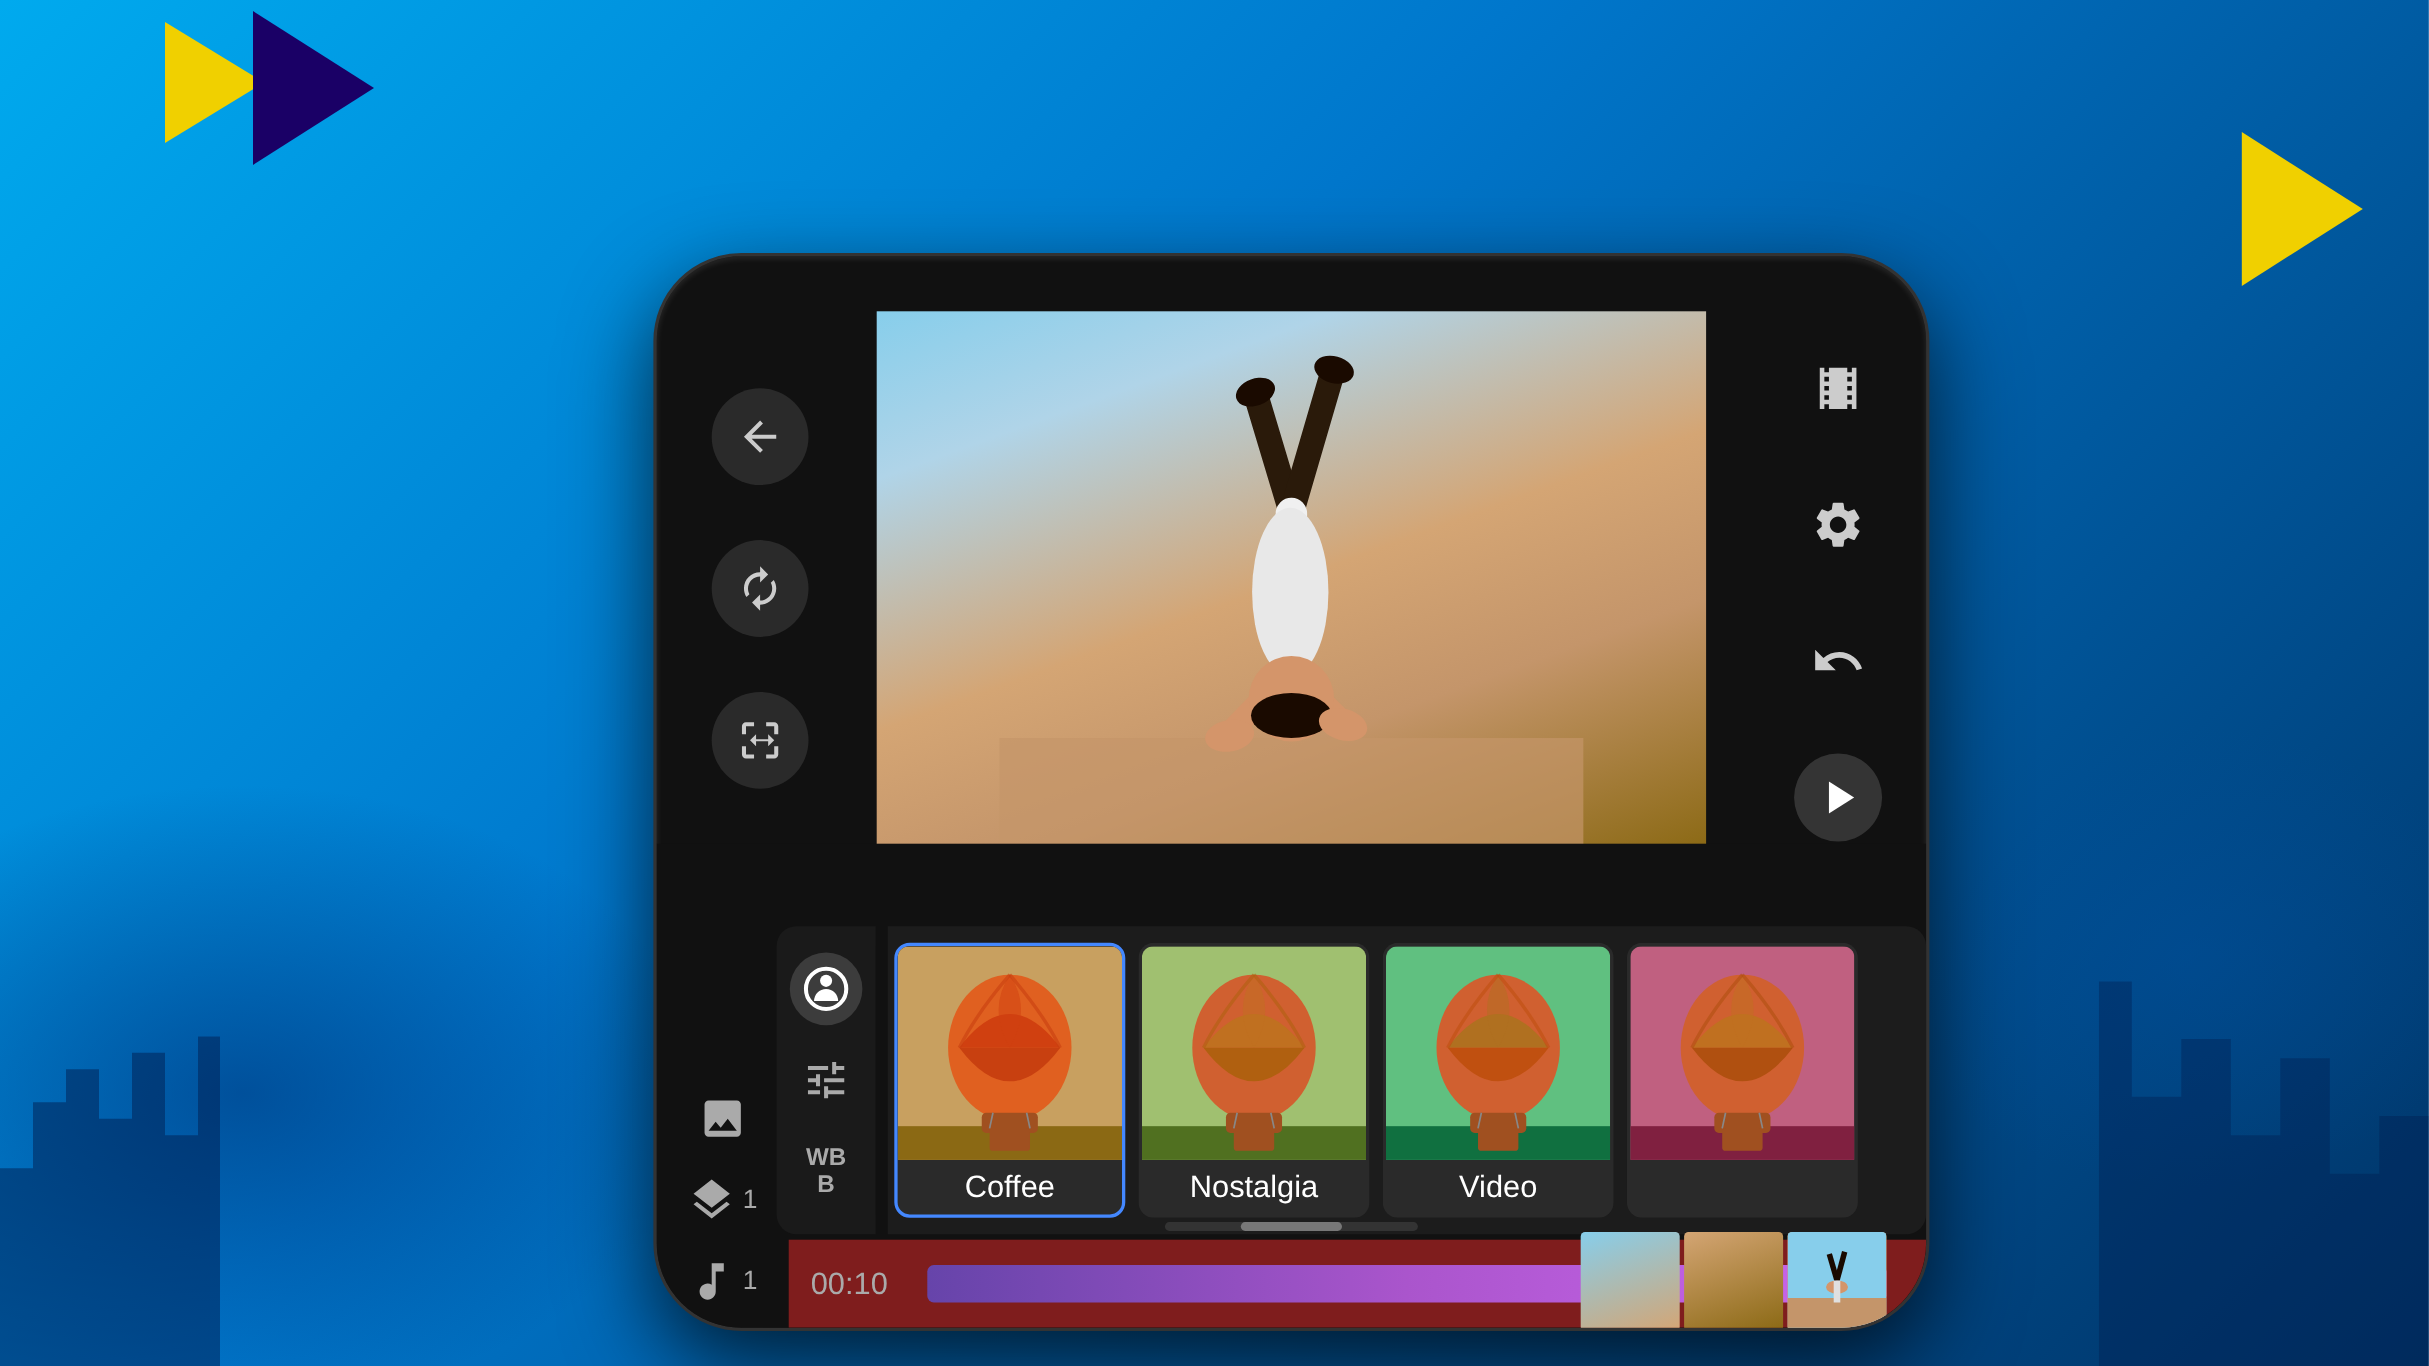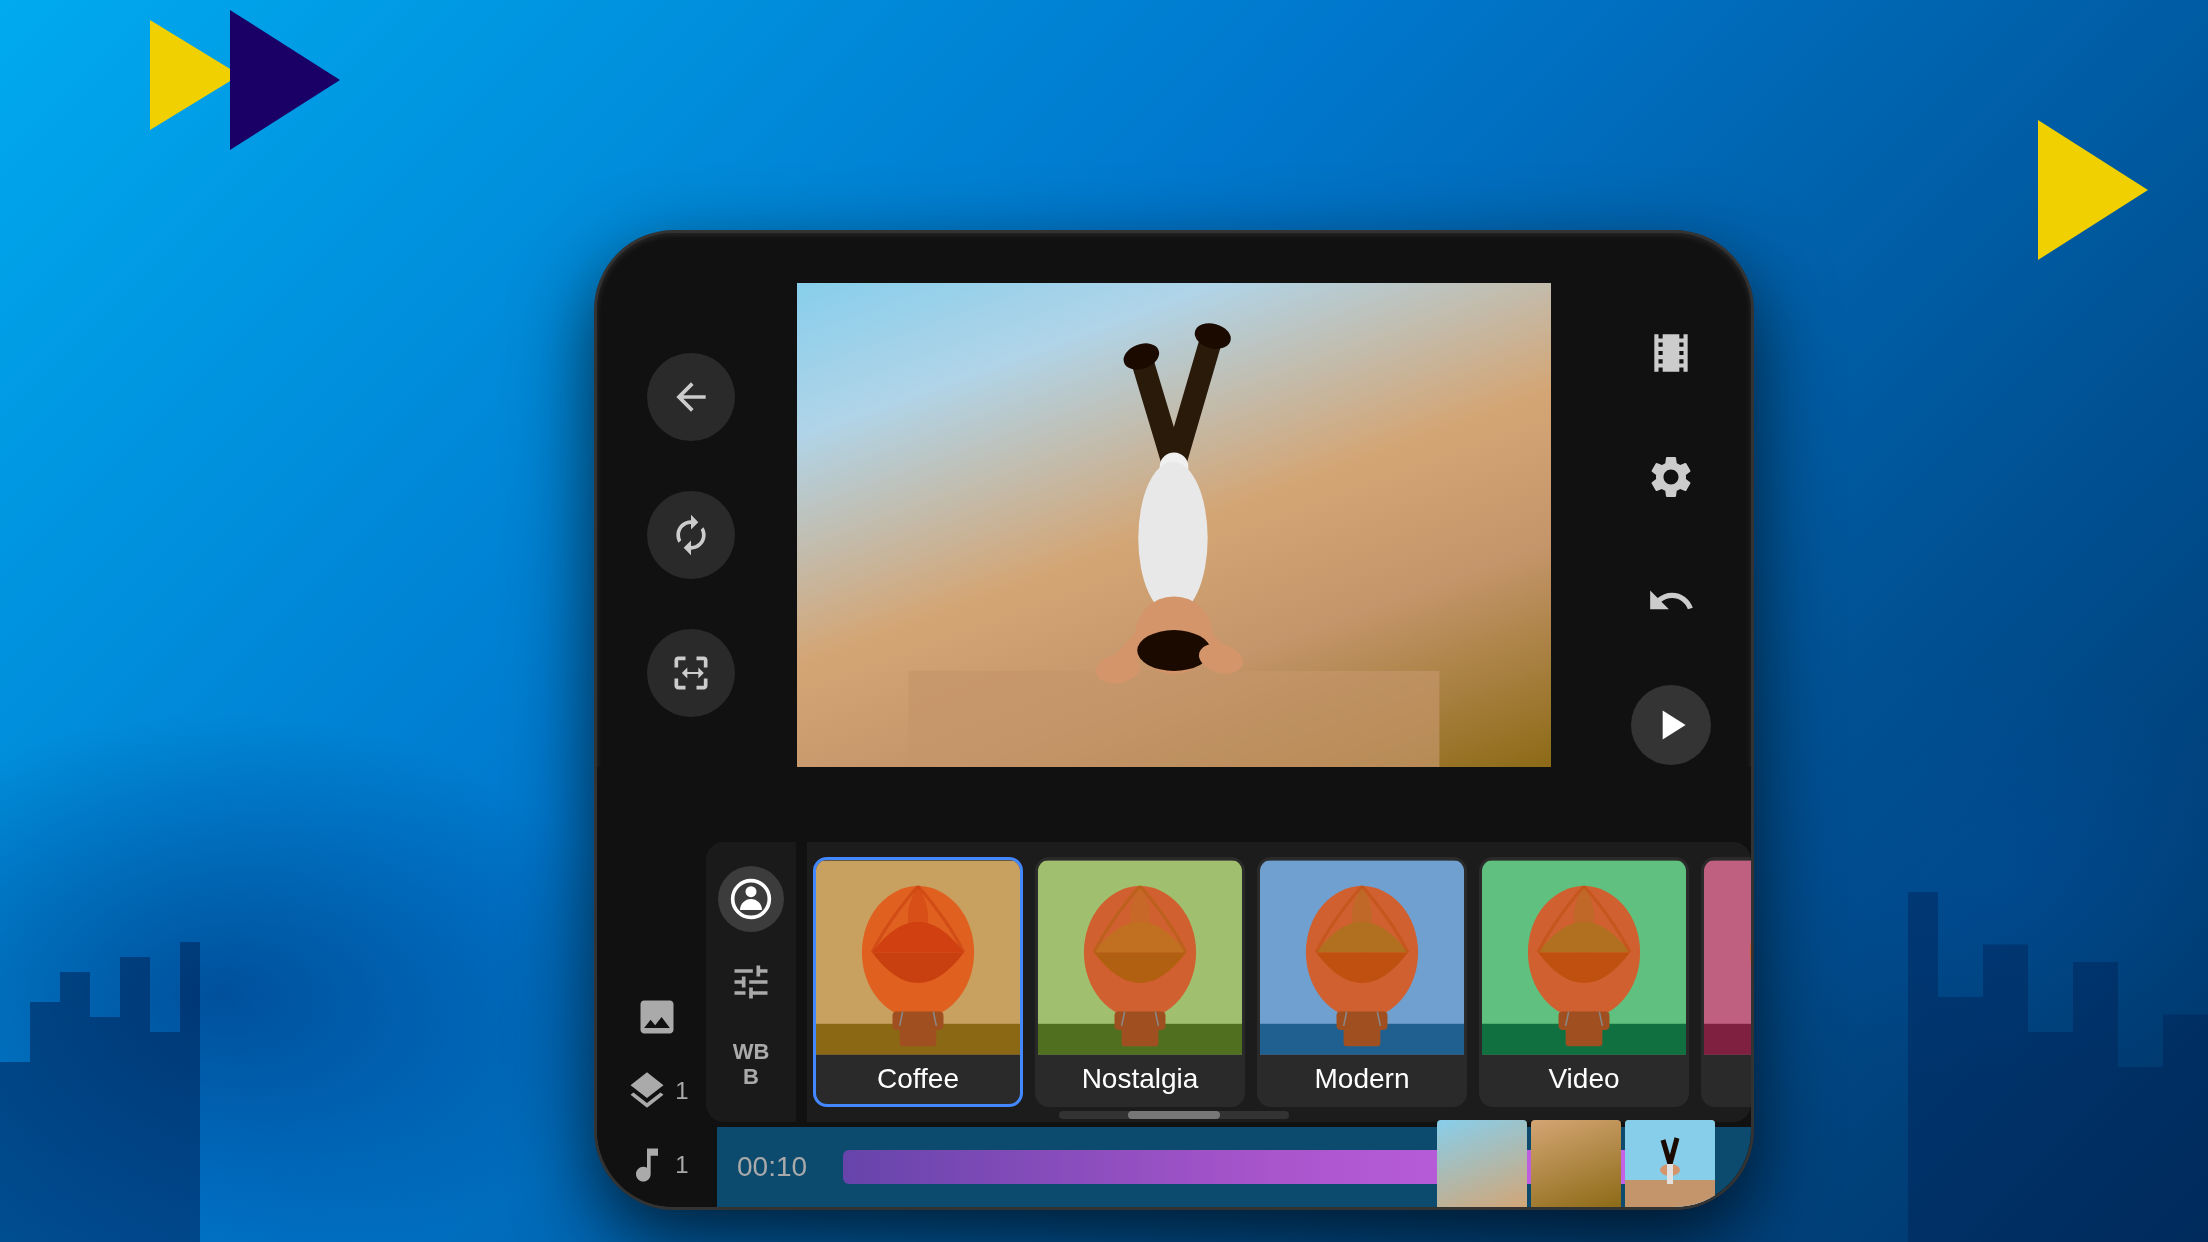--- a/index.html
+++ b/index.html
@@ -265,21 +265,21 @@
       font-weight: 500;
     }
 
     
     .timeline-area {
       position: absolute;
       bottom: 0;
       left: 120px;
       right: 0;
       height: 80px;
-      background: #0c4a6e;
+      background: #7f1d1d;
       display: flex;
       align-items: center;
       padding: 0 20px;
     }
     .timeline-timestamp {
       color: #aaaaaa;
       font-size: 28px;
       white-space: nowrap;
       padding-right: 20px;
     }
@@ -532,44 +532,20 @@
 
       <line x1="82" y1="162" x2="85" y2="148" stroke="#888" stroke-width="1.5"></line>
       <line x1="118" y1="162" x2="115" y2="148" stroke="#888" stroke-width="1.5"></line>
 
       <path d="M100,25 Q120,55 100,90 Q80,55 100,25" fill="#c07020" opacity="0.5"></path>
       <path d="M100,25 Q130,60 145,90" fill="none" stroke="#b06010" stroke-width="3" opacity="0.6"></path>
       <path d="M100,25 Q70,60 55,90" fill="none" stroke="#b06010" stroke-width="3" opacity="0.6"></path>
     </svg>
   </div>
             <div class="filter-label">Nostalgia</div>
-          </div>
-          <div class="filter-item">
-            <div class="filter-thumb">
-    <svg viewBox="0 0 200 190" width="100%" height="100%">
-      <rect width="200" height="190" fill="#70a0d0"></rect>
-
-      <rect y="160" width="200" height="30" fill="#206090"></rect>
-
-      <ellipse cx="100" cy="90" rx="55" ry="65" fill="#d06030"></ellipse>
-      <path d="M55,90 Q100,30 145,90" fill="#b07020"></path>
-      <path d="M55,90 Q100,150 145,90" fill="#c05010"></path>
-      <rect x="75" y="148" width="50" height="18" rx="4" fill="#a05020"></rect>
-
-      <rect x="82" y="162" width="36" height="20" rx="3" fill="#a05020"></rect>
-
-      <line x1="82" y1="162" x2="85" y2="148" stroke="#888" stroke-width="1.5"></line>
-      <line x1="118" y1="162" x2="115" y2="148" stroke="#888" stroke-width="1.5"></line>
-
-      <path d="M100,25 Q120,55 100,90 Q80,55 100,25" fill="#b07020" opacity="0.5"></path>
-      <path d="M100,25 Q130,60 145,90" fill="none" stroke="#c05010" stroke-width="3" opacity="0.6"></path>
-      <path d="M100,25 Q70,60 55,90" fill="none" stroke="#c05010" stroke-width="3" opacity="0.6"></path>
-    </svg>
-  </div>
-            <div class="filter-label">Modern</div>
           </div>
           <div class="filter-item">
             <div class="filter-thumb">
     <svg viewBox="0 0 200 190" width="100%" height="100%">
       <rect width="200" height="190" fill="#60c080"></rect>
 
       <rect y="160" width="200" height="30" fill="#107040"></rect>
 
       <ellipse cx="100" cy="90" rx="55" ry="65" fill="#d06030"></ellipse>
       <path d="M55,90 Q100,30 145,90" fill="#b07020"></path>

